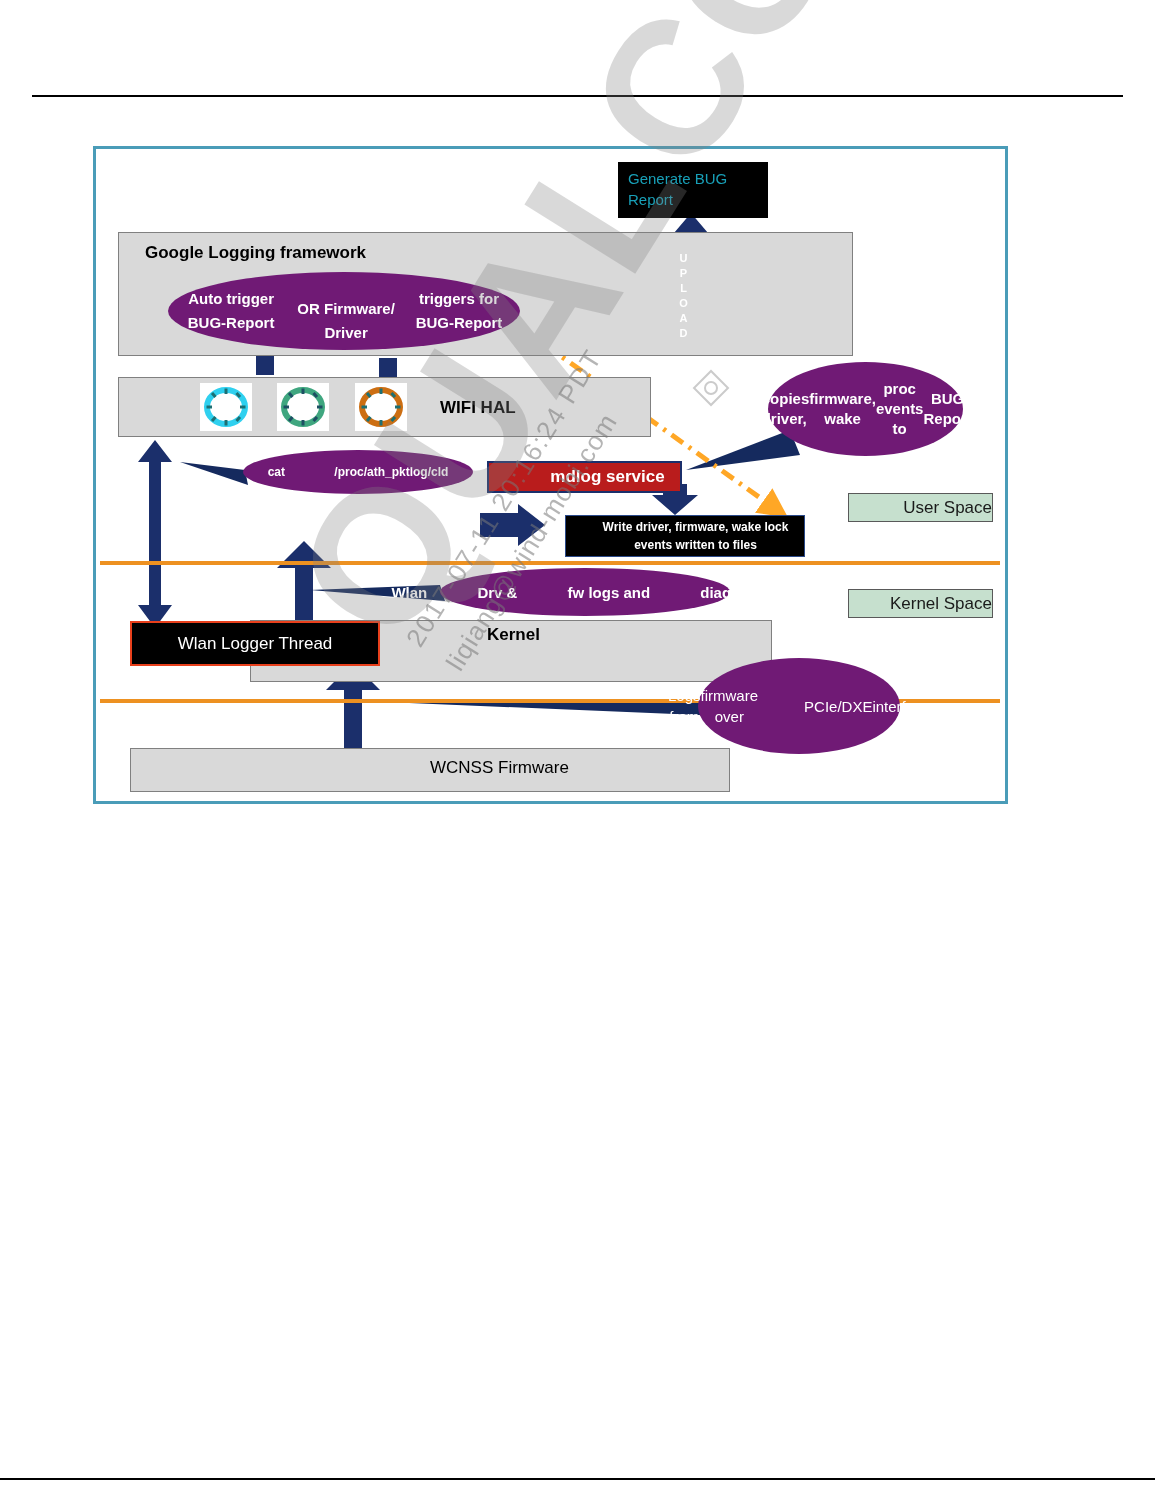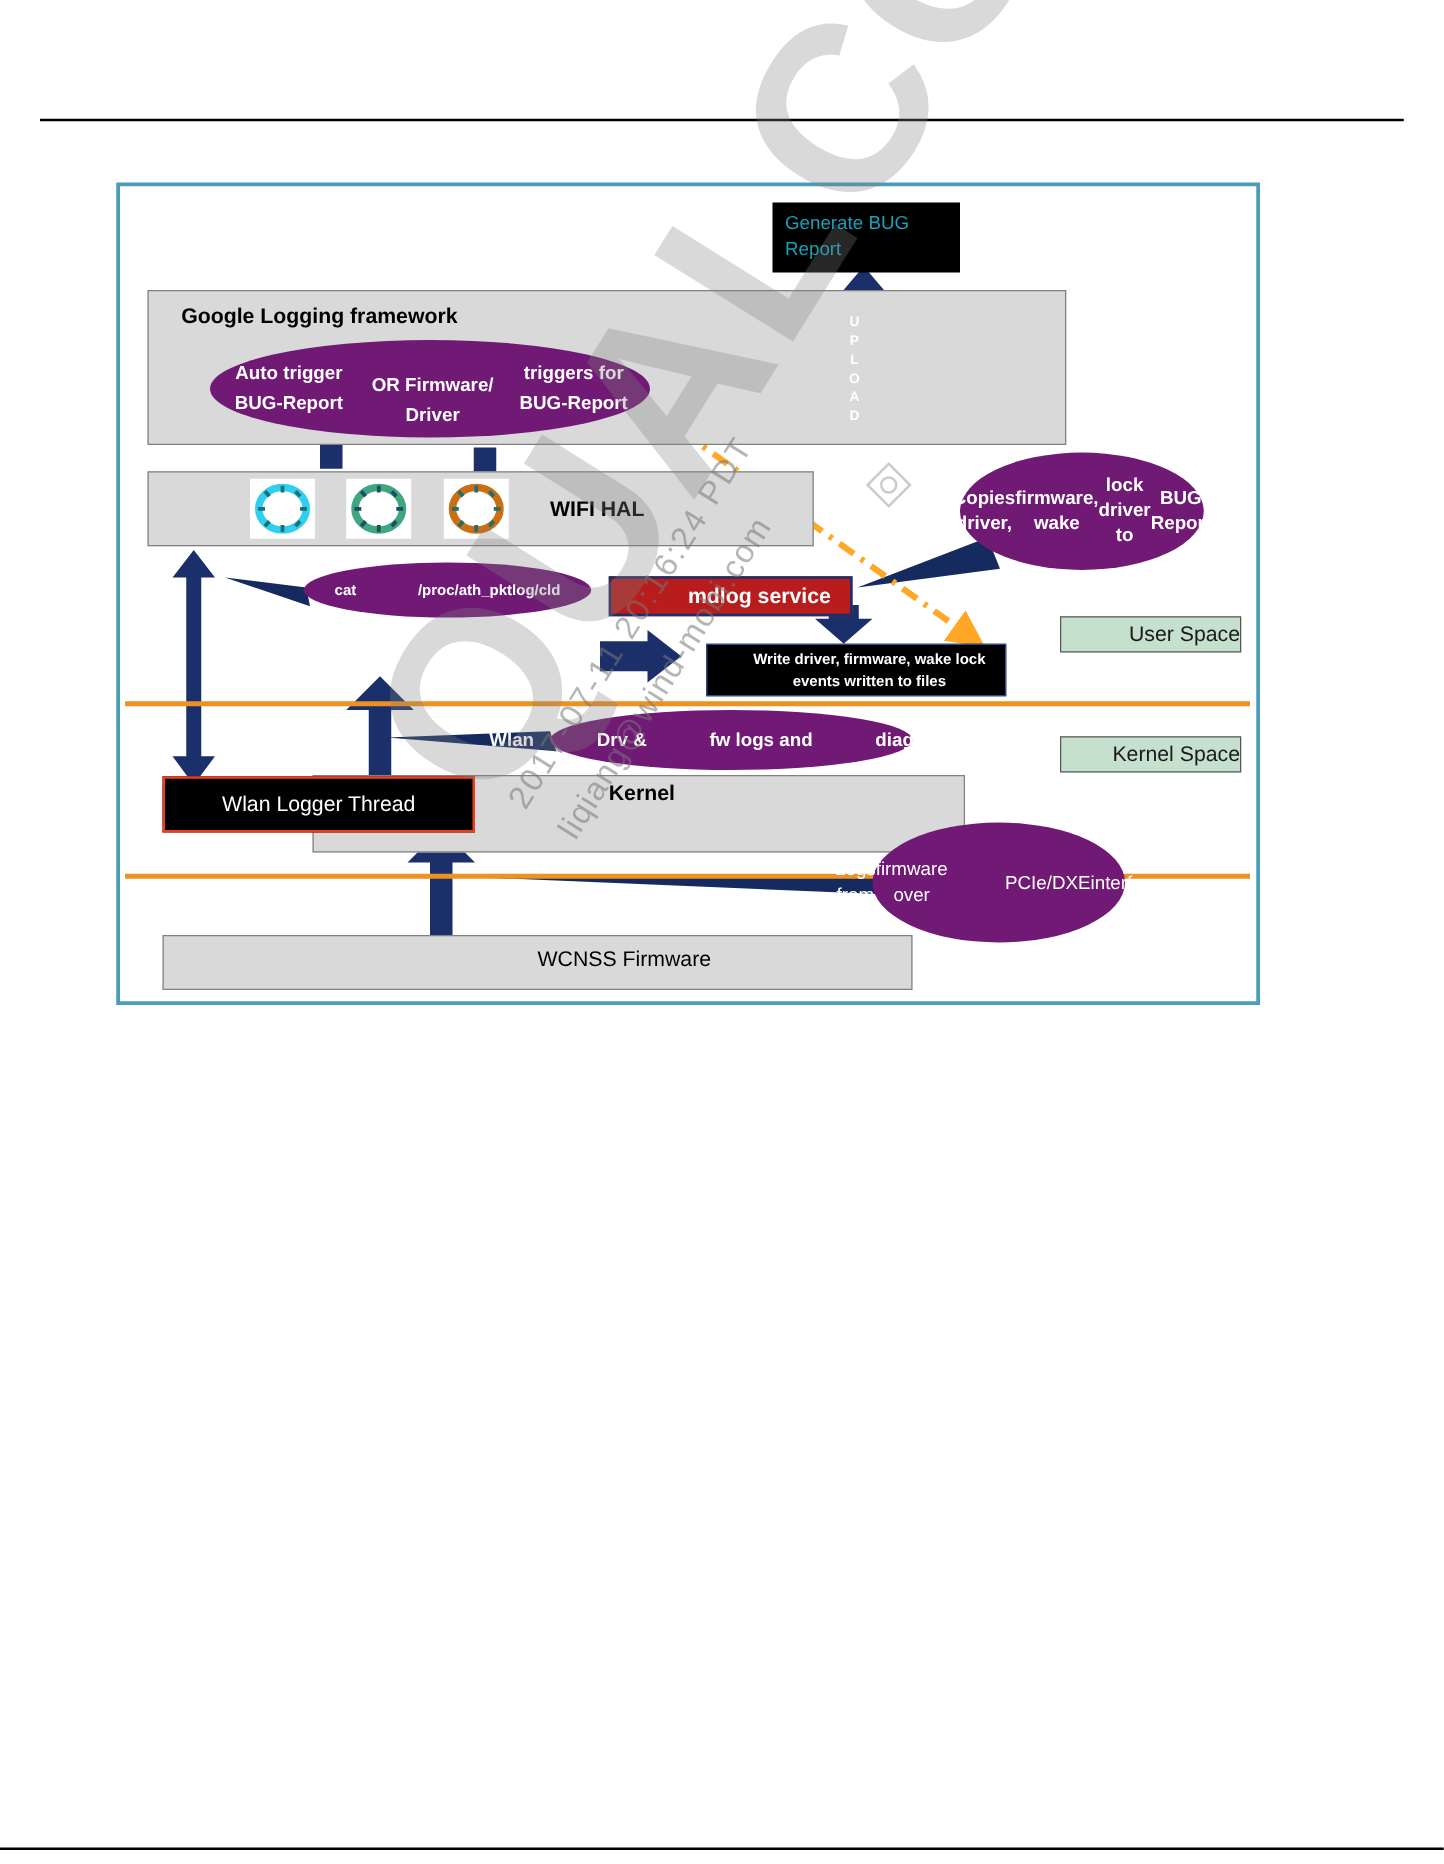--- a/index.html
+++ b/index.html
@@ -347,21 +347,21 @@
 
   <div class="navy-ellipse" style="left:168px; top:272px; width:352px; height:78px;">
     <span class="t-md" style="line-height:24px;">Auto trigger BUG-Report</span>
     <span class="t-md" style="line-height:24px;margin-top:20px;">OR   Firmware/ Driver</span>
     <span class="t-md" style="line-height:24px;">triggers for BUG-Report</span>
   </div>
 
   <div class="navy-ellipse" style="left:768px; top:362px; width:195px; height:94px;">
     <span class="t-md" style="line-height:20px;">Copies driver,</span>
     <span class="t-md" style="line-height:20px;">firmware, wake</span>
-    <span class="t-md" style="line-height:20px;">lock driver to</span>
+    <span class="t-md" style="line-height:20px;">proc events to</span>
     <span class="t-md" style="line-height:20px;">BUG Report</span>
   </div>
 
   <div class="navy-ellipse" style="left:243px; top:450px; width:230px; height:44px;">
     <span class="t-sm" style="white-space:nowrap;"><span>cat </span><span class="spell-underline">/proc/ath_pktlog/cld</span></span>
   </div>
 
 
   <div class="navy-box" style="left:487px; top:461px; width:195px; height:32px; background:#b91c1c; border:2px solid #1b2f6b;">
     <span class="t-lg" style="color:#ffffff;"><span class="spell-underline">mdlog</span><span> service</span></span>

